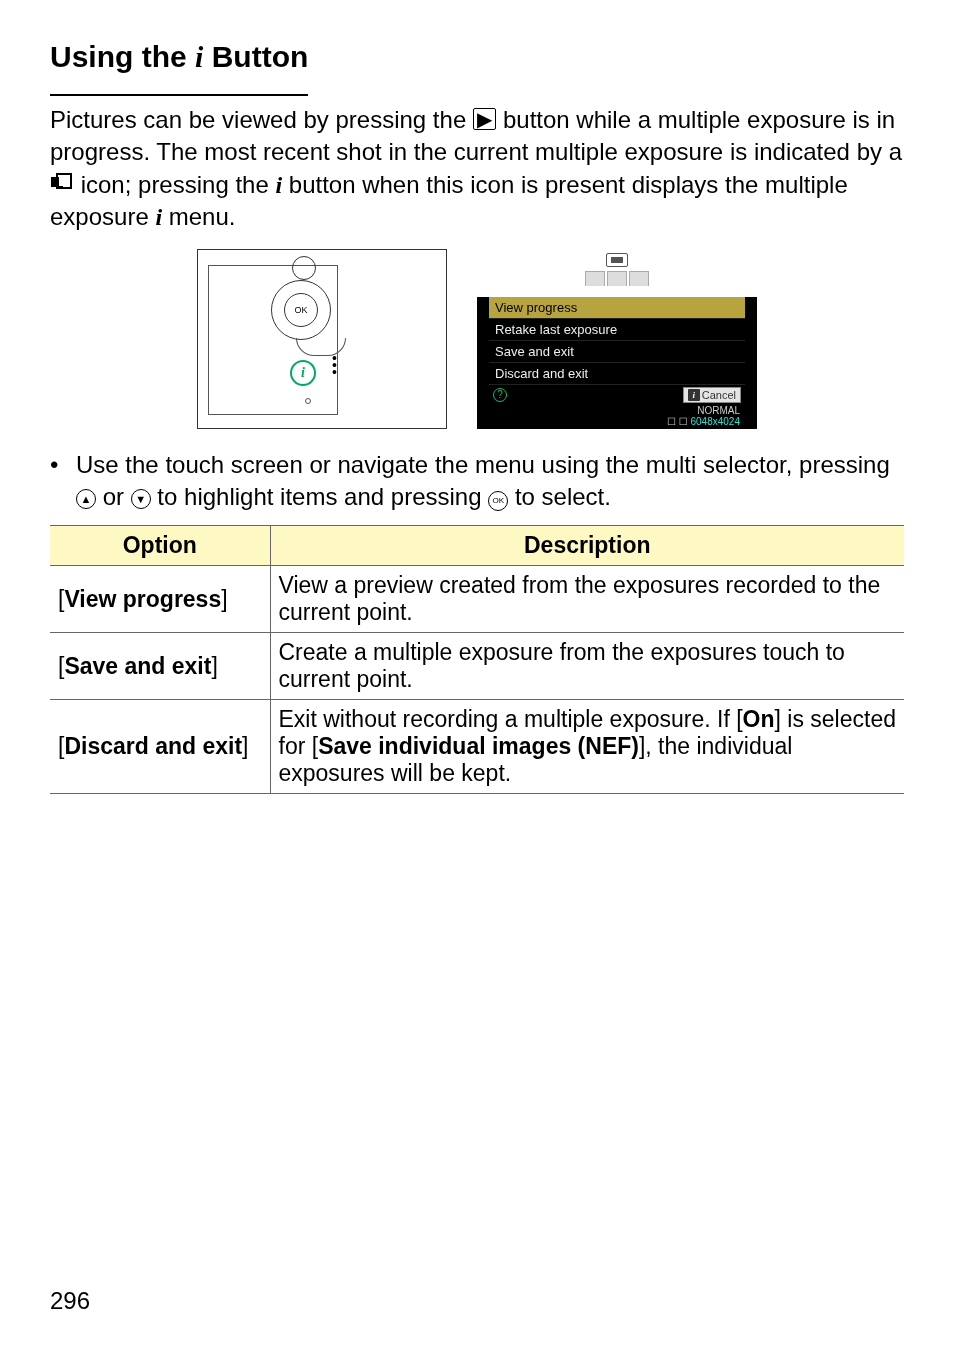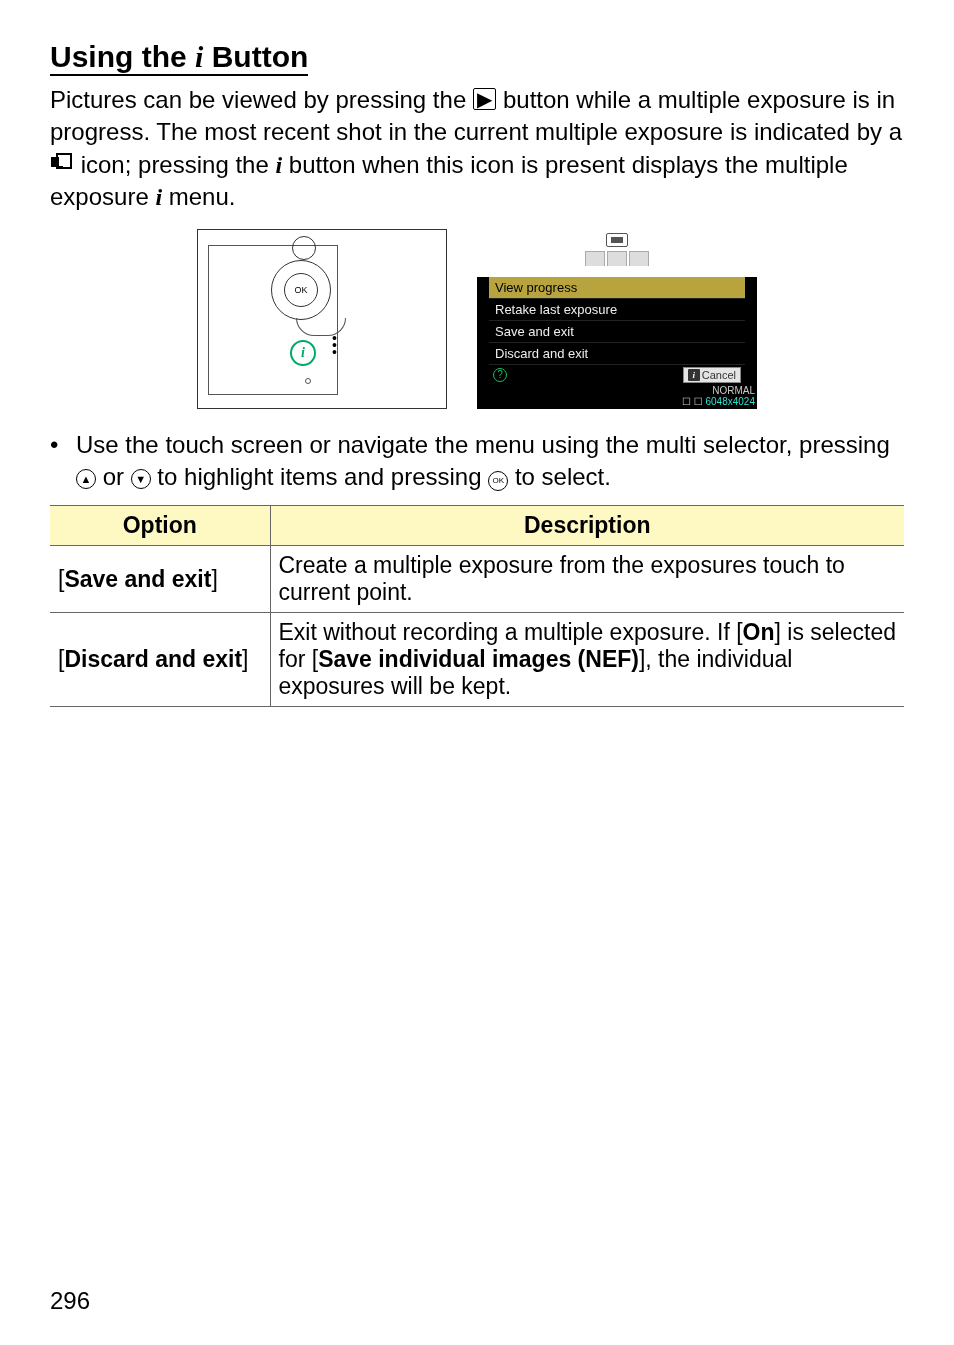--- a/index.html
+++ b/index.html
@@ -10,21 +10,21 @@
     padding: 40px 50px 30px 50px;
     position: relative;
     color: #000;
     background: #fff;
   }
   .heading {
     font-size: 30px;
     font-weight: bold;
     border-bottom: 2px solid #000;
     display: inline-block;
-    padding-bottom: 0;
+    padding-bottom: 20px;
     margin-bottom: 8px;
   }
   .heading .icon { font-style: italic; font-family: Georgia, serif; font-weight: bold; }
   .body-text {
     font-size: 24px;
     line-height: 1.35;
     margin-bottom: 12px;
   }
   .body-text .inline-icon {
     font-style: italic;
@@ -211,21 +211,21 @@
   }
   .menu-screenshot .cancel-btn .ibox {
     background: #333; color: #fff; font-style: italic;
     font-family: Georgia, serif; font-weight: bold;
     width: 12px; height: 12px; font-size: 9px;
     display: inline-flex; align-items: center; justify-content: center;
     border-radius: 1px;
   }
   .menu-screenshot .status {
     position: absolute;
-    bottom: 2px; right: 2px;
+    bottom: 2px; right: 17px;
     color: #ccc;
     font-size: 10px;
     text-align: right;
     line-height: 1.1;
   }
   .menu-screenshot .status .reso { color: #2ee0d0; }
   .bullet-row {
     display: flex;
     font-size: 24px;
     line-height: 1.35;
@@ -355,20 +355,24 @@
 
 <table>
   <thead>
     <tr>
       <th>Option</th>
       <th>Description</th>
     </tr>
   </thead>
   <tbody>
     <tr>
+      <td class="opt"><span class="brk">[</span><span>View progress</span><span class="brk">]</span></td>
+      <td>View a preview created from the exposures recorded to the current point.</td>
+    </tr>
+    <tr>
       <td class="opt"><span class="brk">[</span><span>Save and exit</span><span class="brk">]</span></td>
       <td>Create a multiple exposure from the exposures touch to current point.</td>
     </tr>
     <tr>
       <td class="opt"><span class="brk">[</span><span>Discard and exit</span><span class="brk">]</span></td>
       <td>
         <span>Exit without recording a multiple exposure. If [</span><b>On</b><span>] is selected for [</span><b>Save individual images (NEF)</b><span>], the individual exposures will be kept.</span>
       </td>
     </tr>
   </tbody>

